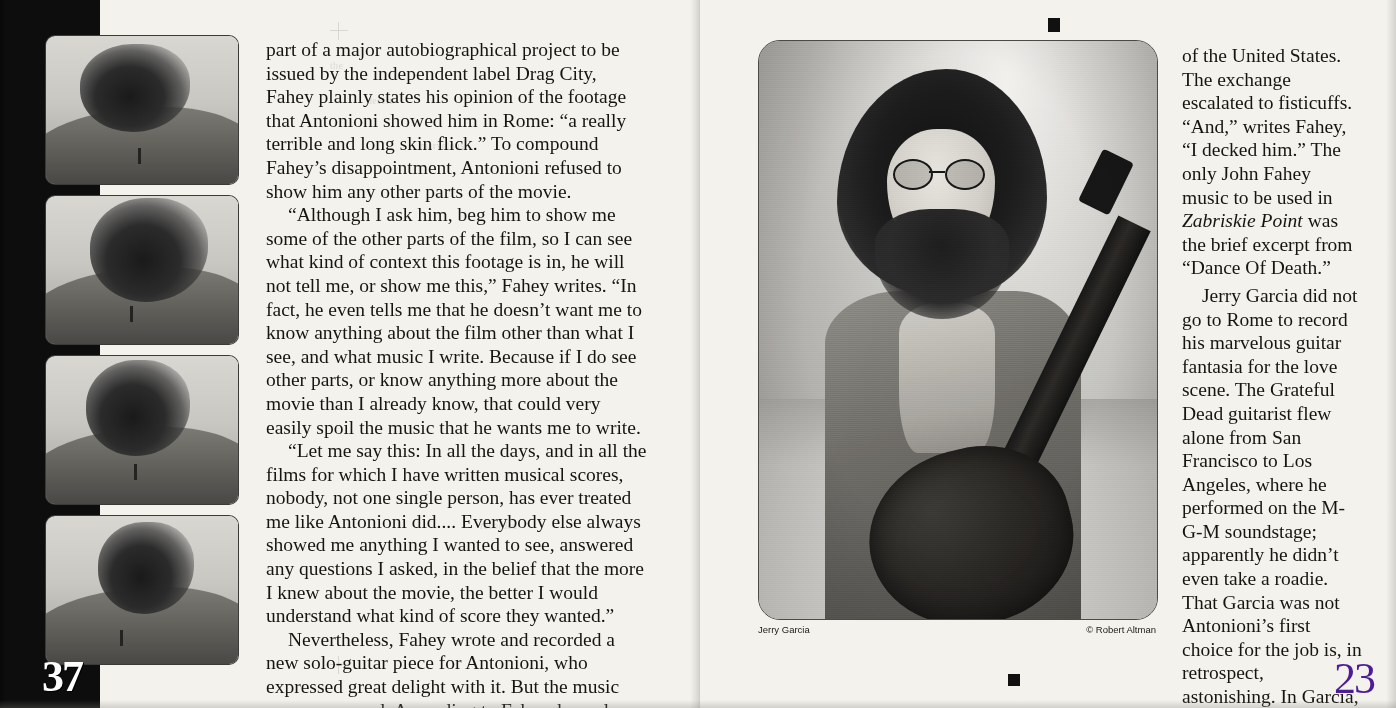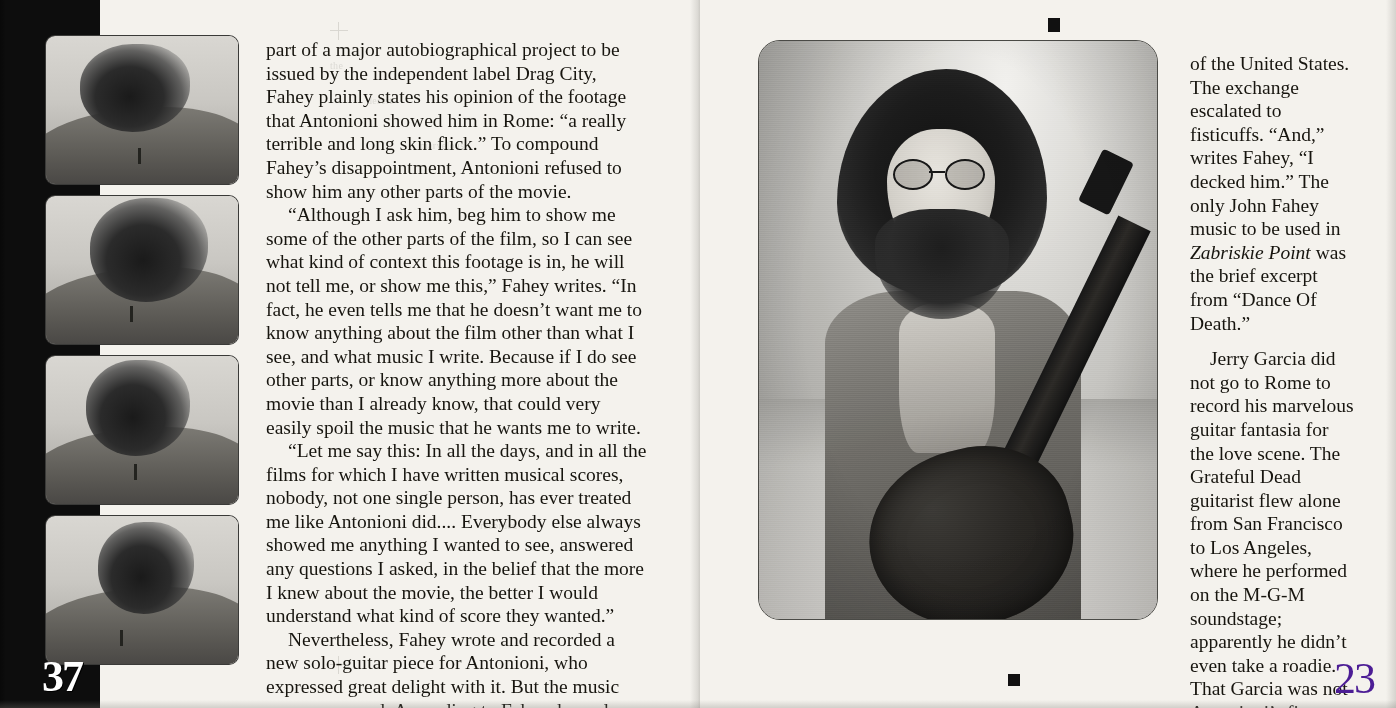--- a/index.html
+++ b/index.html
@@ -264,21 +264,21 @@
   }
 
   #right-text {
     position: absolute;
     left: 478px; top: 40px;
     width: 188px;
     color: #17150f;
     font-size: 19.5px;
     line-height: 23.6px;
   }
-  #right-text p { margin: 12px; }
+  #right-text p { margin: 4px; }
   #right-text p.indent { text-indent: 20px; }
   .ital { font-style: italic; }
 
   #page-number-right {
     position: absolute;
     right: 22px; bottom: 4px;
     color: #4c1d95;
     font-family: "Liberation Serif", serif;
     font-weight: normal;
     font-size: 44px;
@@ -372,20 +372,24 @@
         <div class="glasses-lens" id="lens-right"></div>
         <div id="glasses-bridge"></div>
         <div id="guitar-neck"></div>
         <div id="guitar-head"></div>
         <div id="guitar-body"></div>
         <div id="photo-vignette"></div>
         <div id="photo-grain"></div>
       </div>
     </div>
 
+    <div id="caption-row">
+      <span>Jerry Garcia</span>
+      <span>© Robert Altman</span>
+    </div>
 
     <div id="right-text">
       <p id="rp0"><span>of the United States. The exchange escalated to fisticuffs. “And,” writes Fahey, “I decked him.” The only John Fahey music to be used in </span><span class="ital">Zabriskie Point</span><span> was the brief excerpt from “Dance Of Death.”</span></p>
       <p class="indent">Jerry Garcia did not go to Rome to record his marvelous guitar fantasia for the love scene. The Grateful Dead guitarist flew alone from San Francisco to Los Angeles, where he performed on the M-G-M soundstage; apparently he didn’t even take a roadie. That Garcia was not Antonioni’s first choice for the job is, in retrospect, astonishing. In Garcia, the director found not only a dynamic and sensitive improvisor — a pithy melodicist whose soloing combined a thoughtful folk-blues clarity</p>
     </div>
 
     <div id="page-number-right">23</div>
 
     <div id="right-edge-shadow"></div>
   </div>

